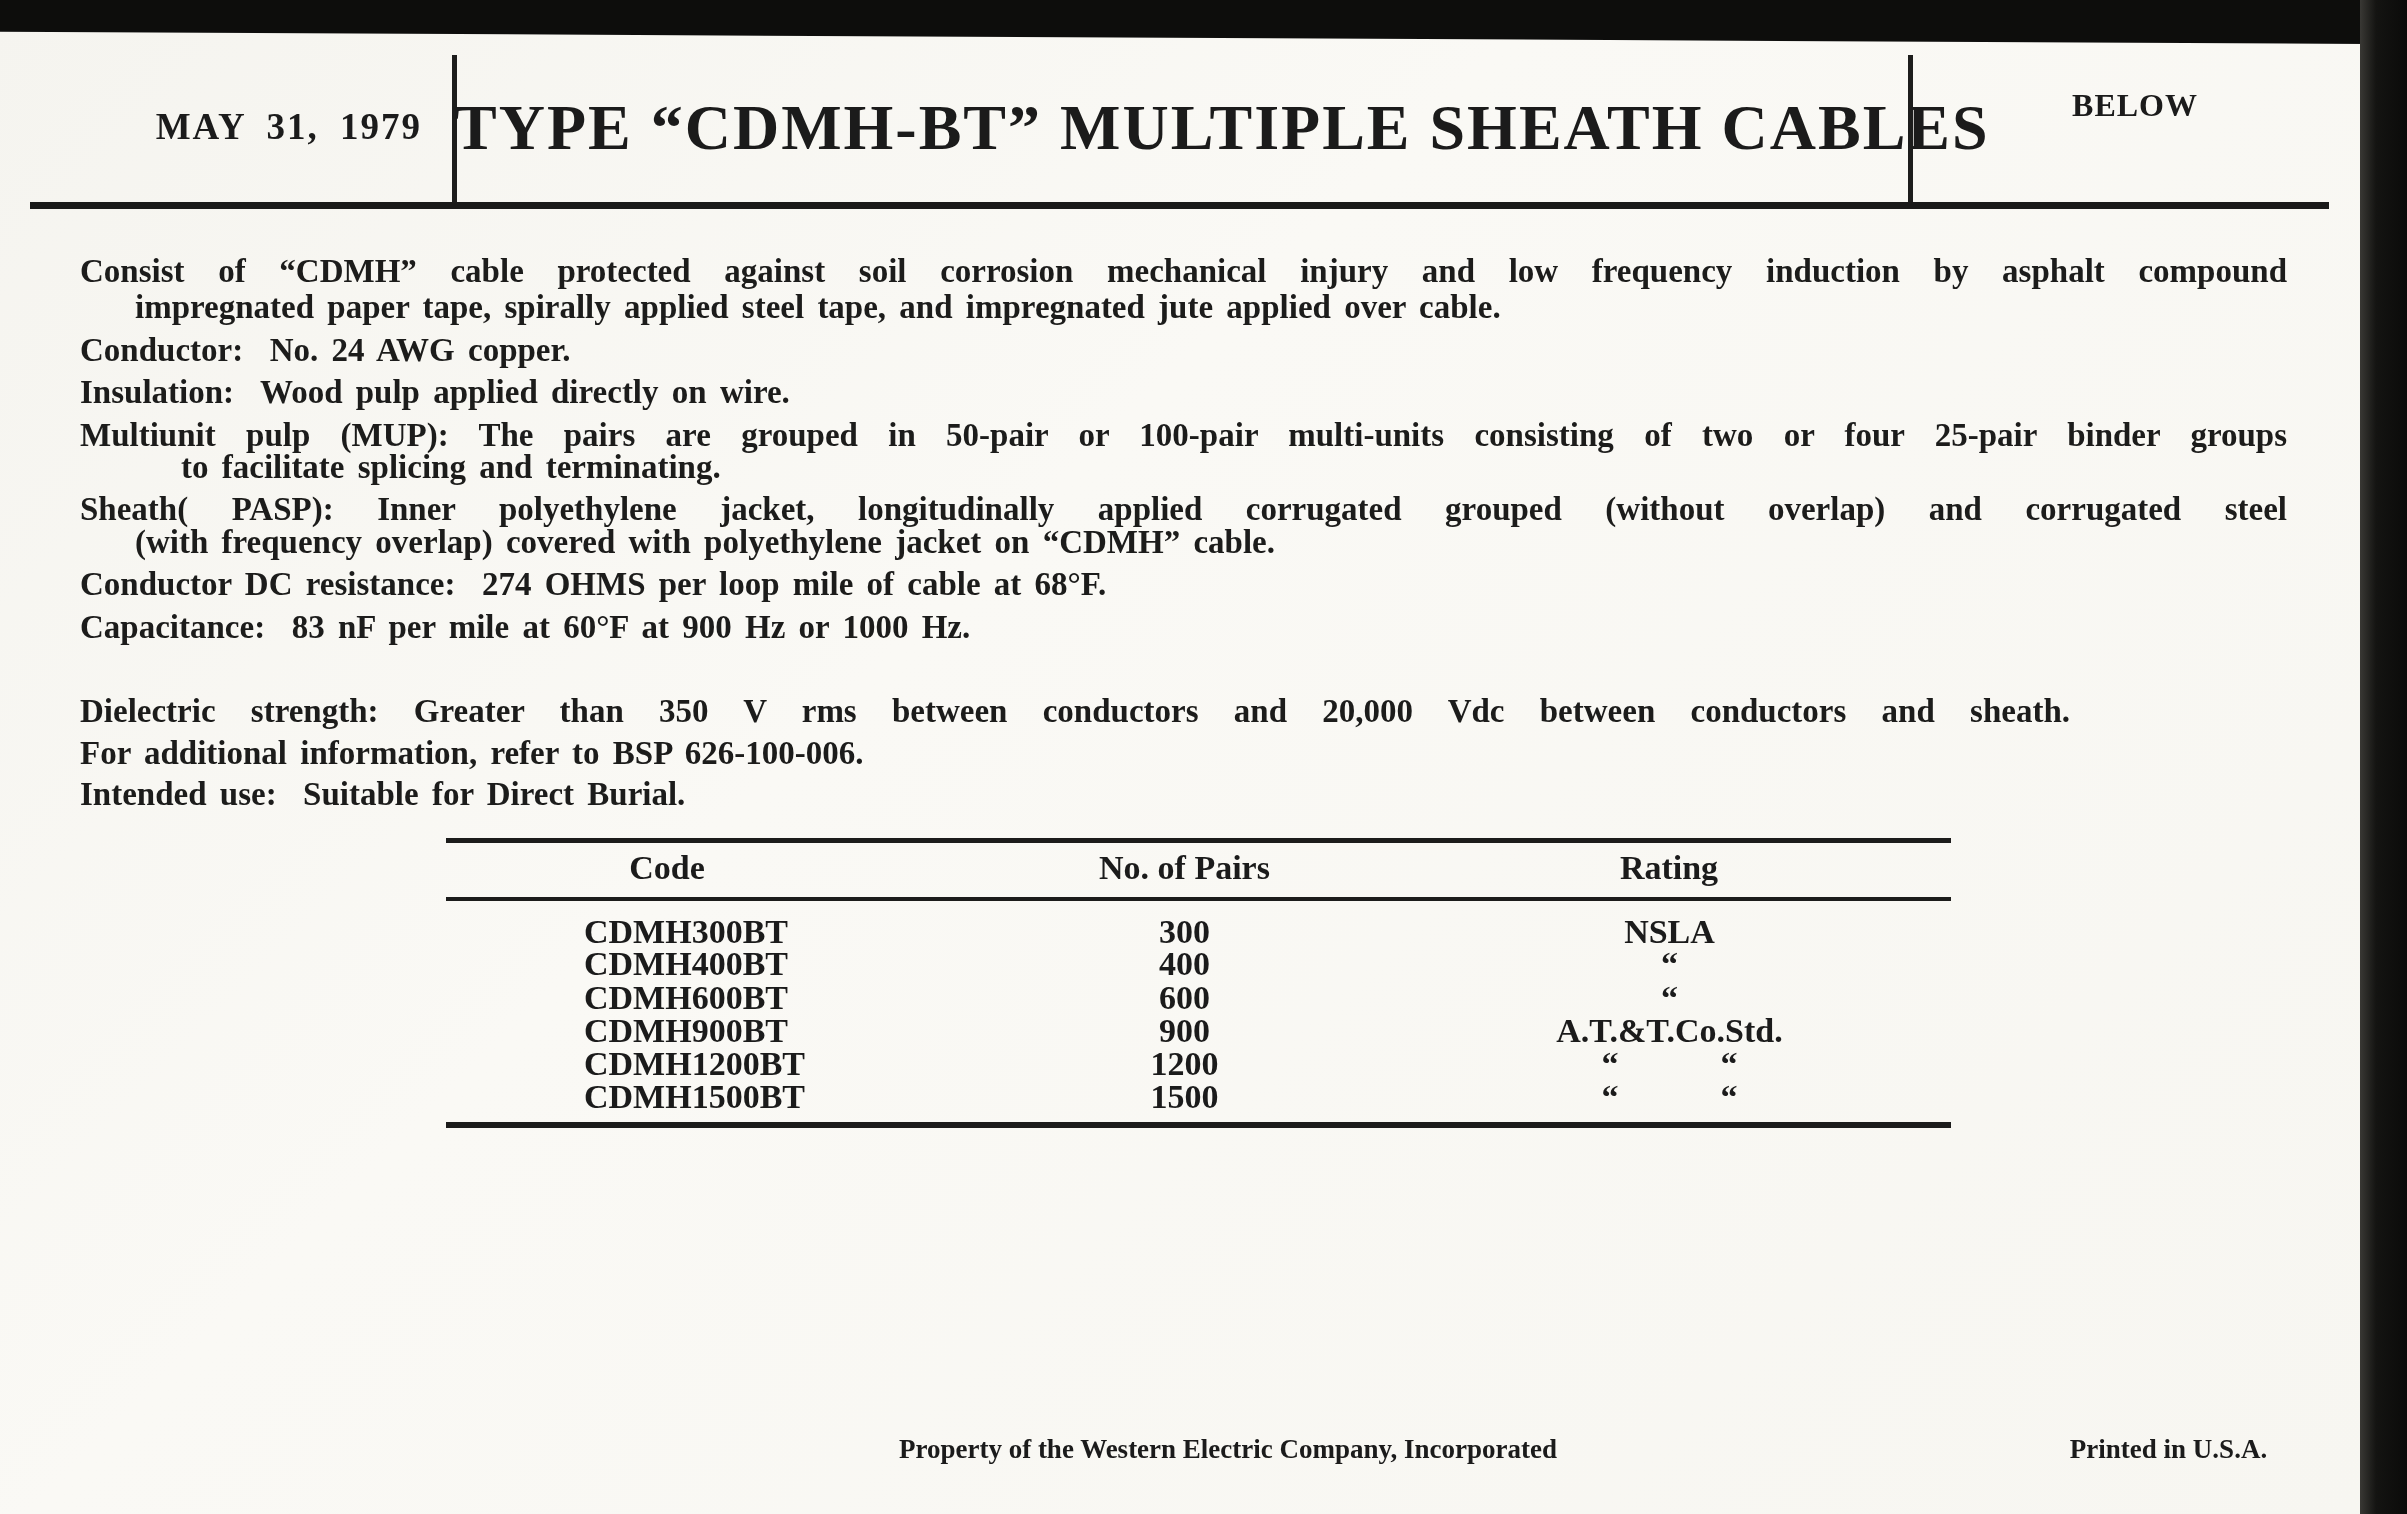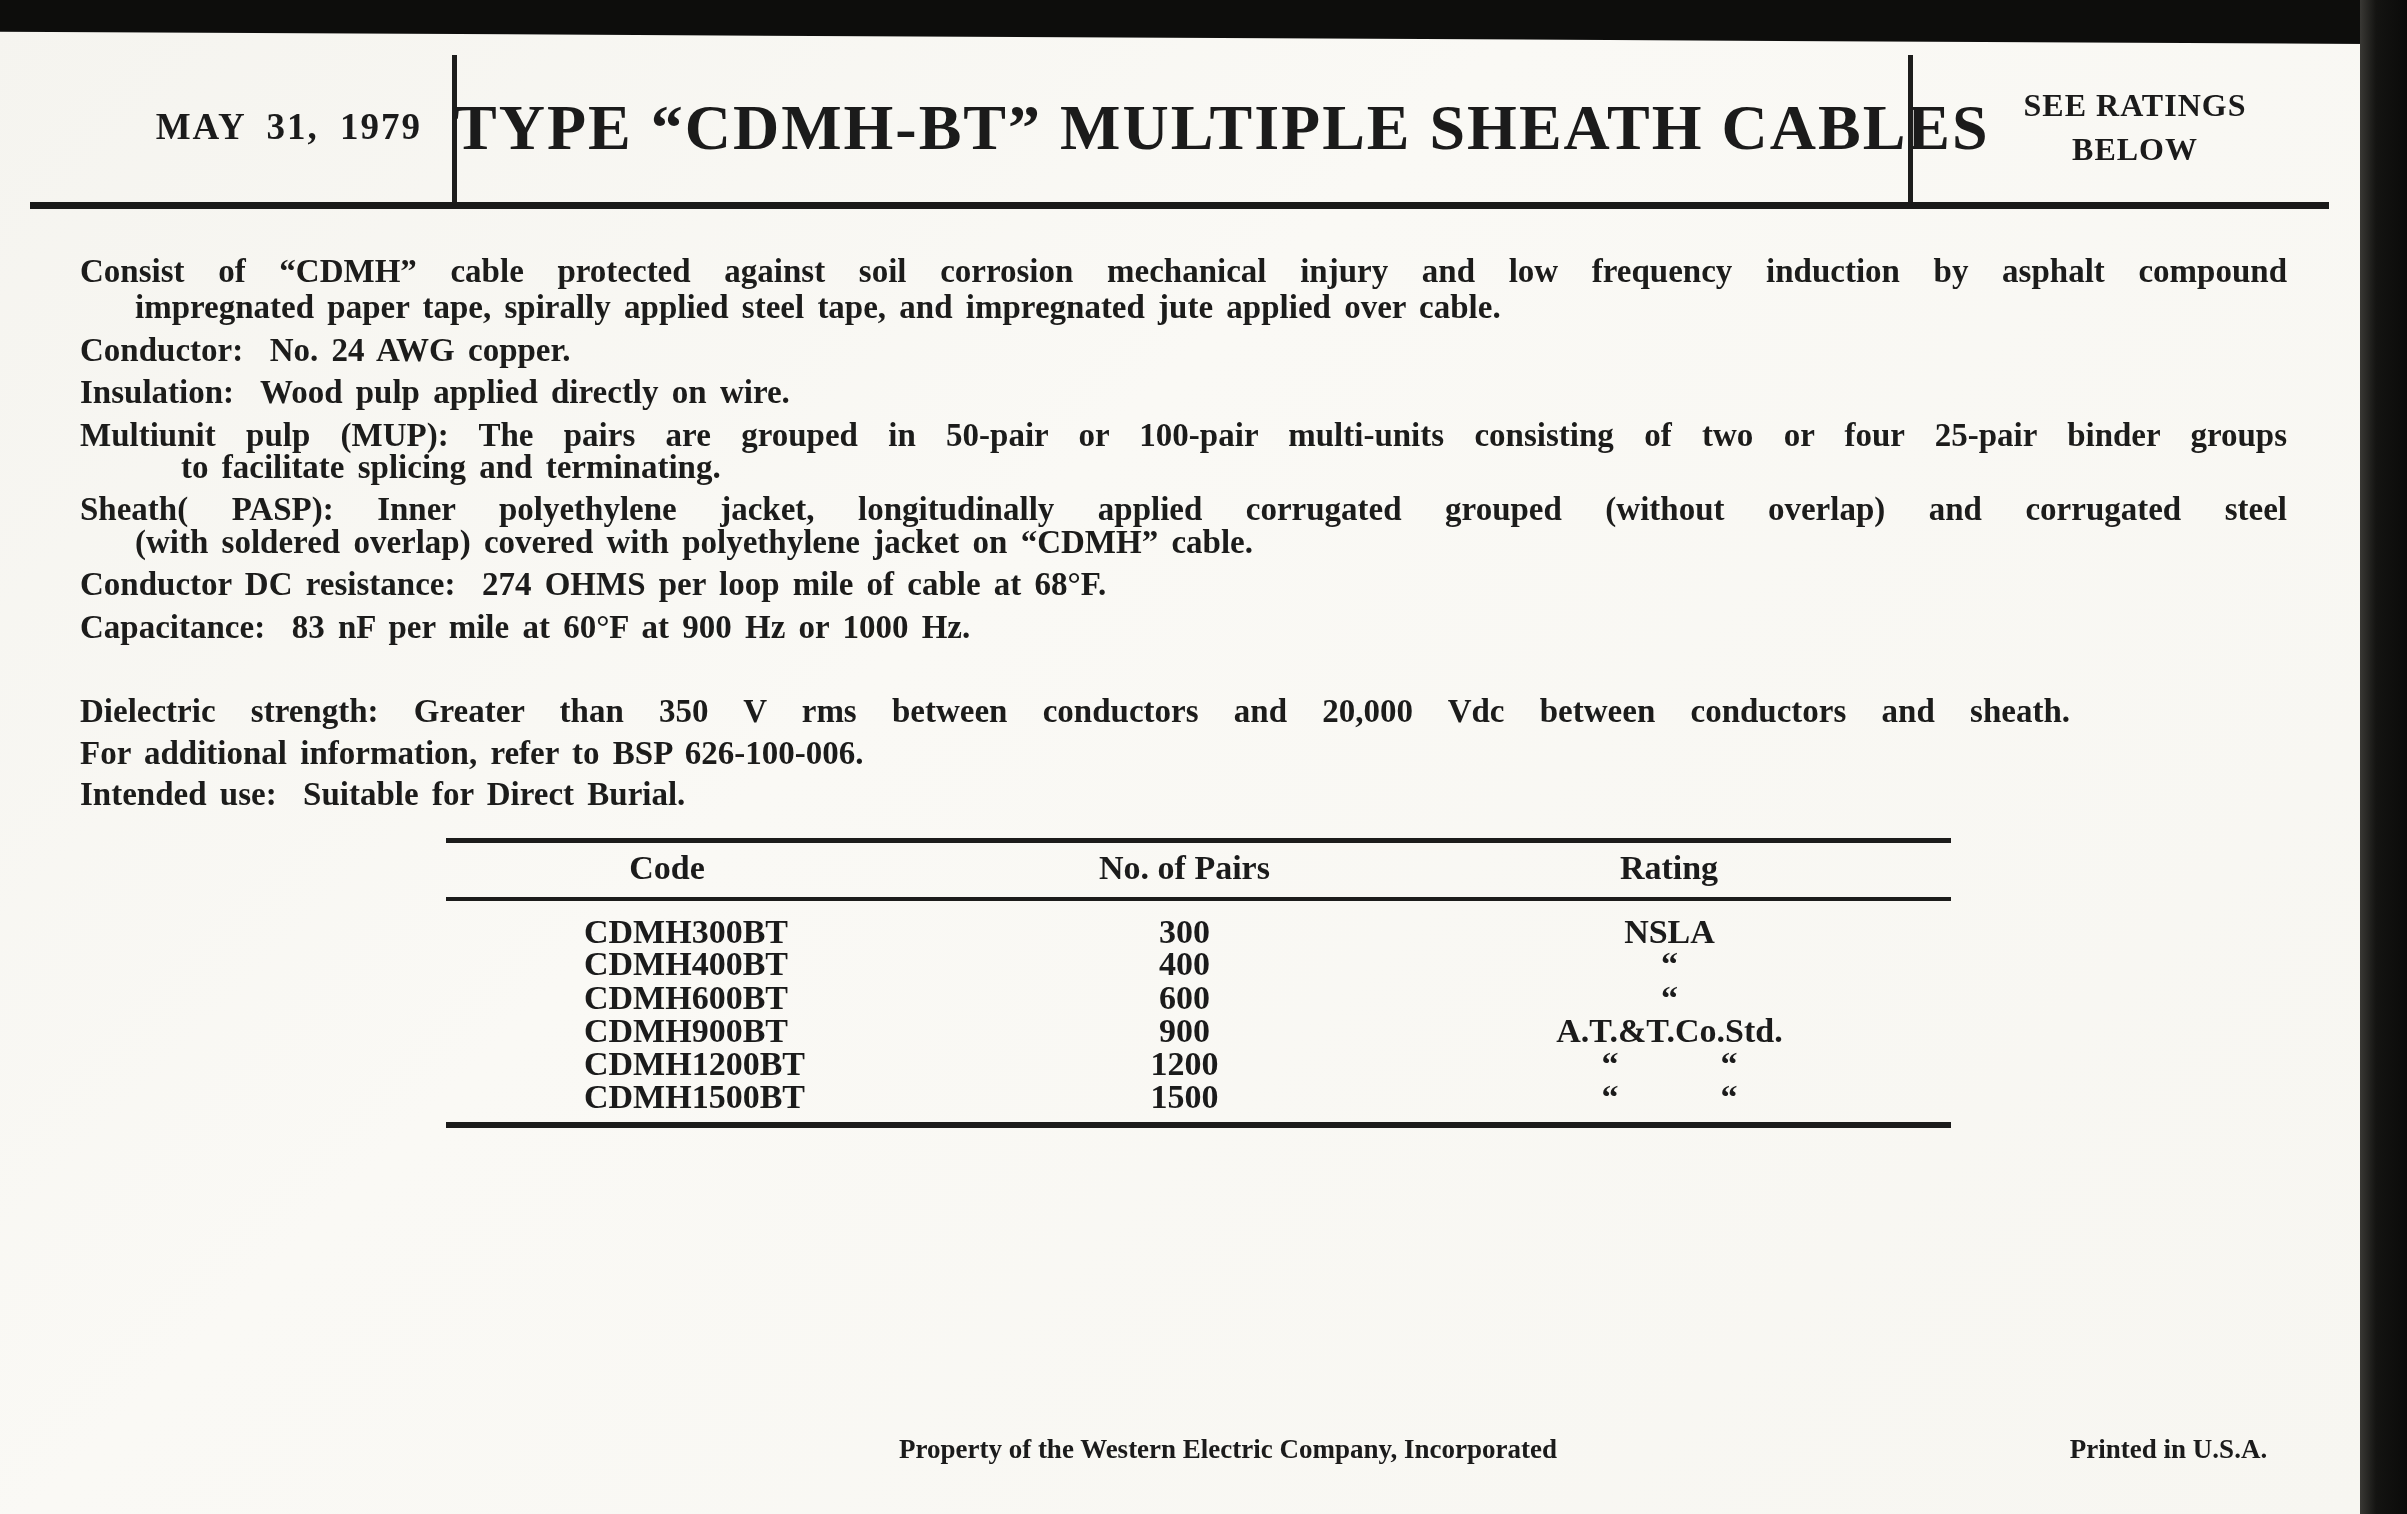--- a/index.html
+++ b/index.html
@@ -129,33 +129,32 @@
 
 <div id="stage">
 
   <div class="page">
 
     <div class="abs issue-date">MAY 31, 1979</div>
     <div class="abs vrule vrule-left"></div>
     <div class="abs doc-title">TYPE “CDMH-BT” MULTIPLE SHEATH CABLES</div>
     <div class="abs vrule vrule-right"></div>
     <div class="abs ratings-note">
-      <div>SEE RATINGS</div>
       <div>BELOW</div>
     </div>
     <div class="abs header-rule"></div>
 
     <div class="abs spec-line spec-flush spec-justify" style="top:253px; width:2207px;">Consist of “CDMH” cable protected against soil corrosion mechanical injury and low frequency induction by asphalt compound</div>
     <div class="abs spec-line spec-indent" style="top:289px;">impregnated paper tape, spirally applied steel tape, and impregnated jute applied over cable.</div>
     <div class="abs spec-line spec-flush" style="top:332px;">Conductor:  No. 24 AWG copper.</div>
     <div class="abs spec-line spec-flush" style="top:374px;">Insulation:  Wood pulp applied directly on wire.</div>
     <div class="abs spec-line spec-flush spec-justify" style="top:417px; width:2207px;">Multiunit pulp (MUP):  The pairs are grouped in 50-pair or 100-pair multi-units consisting of two or four 25-pair binder groups</div>
     <div class="abs spec-line spec-indent" style="top:449px;margin-left:46px;">to facilitate splicing and terminating.</div>
     <div class="abs spec-line spec-flush spec-justify" style="top:491px; width:2207px;">Sheath( PASP):  Inner polyethylene jacket, longitudinally applied corrugated grouped (without overlap) and corrugated steel</div>
-    <div class="abs spec-line spec-indent" style="top:524px;">(with soldered overlap) covered with polyethylene jacket on “CDMH” cable.</div>
+    <div class="abs spec-line spec-indent" style="top:524px;">(with frequency overlap) covered with polyethylene jacket on “CDMH” cable.</div>
     <div class="abs spec-line spec-flush" style="top:566px;">Conductor DC resistance:  274 OHMS per loop mile of cable at 68°F.</div>
     <div class="abs spec-line spec-flush" style="top:609px;">Capacitance:  83 nF per mile at 60°F at 900 Hz or 1000 Hz.</div>
     <div class="abs spec-line spec-flush spec-justify" style="top:693px; width:1990px;">Dielectric strength:  Greater than 350 V rms between conductors and 20,000 Vdc between conductors and sheath.</div>
     <div class="abs spec-line spec-flush" style="top:735px;">For additional information, refer to BSP 626-100-006.</div>
     <div class="abs spec-line spec-flush" style="top:776px;">Intended use:  Suitable for Direct Burial.</div>
 
     <div class="abs tbl-rule tbl-rule-top"></div>
 
     <div class="abs tbl-head th-code">Code</div>
     <div class="abs tbl-head th-pairs">No. of Pairs</div>

